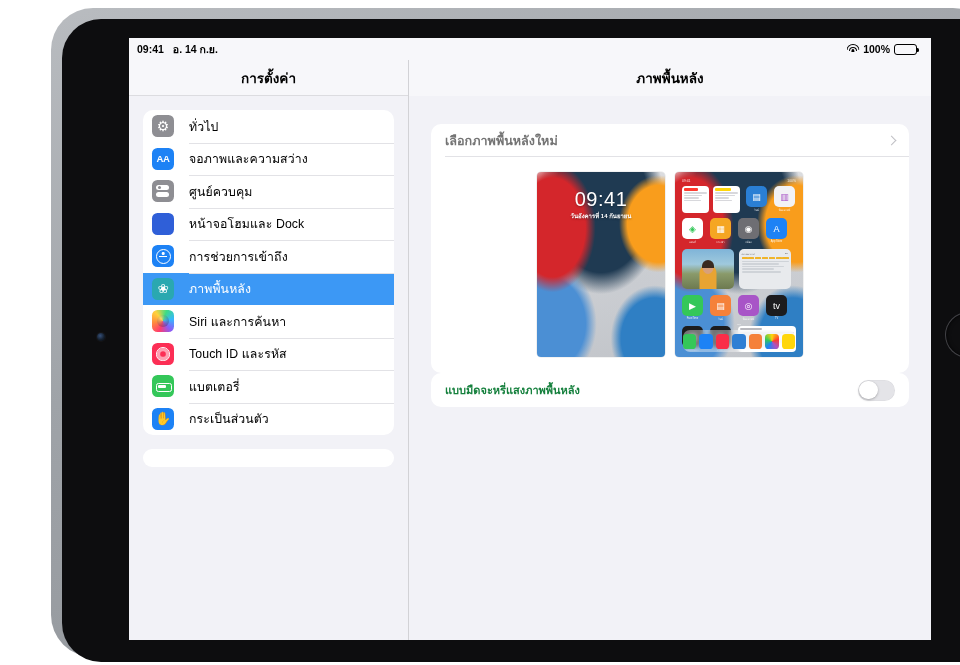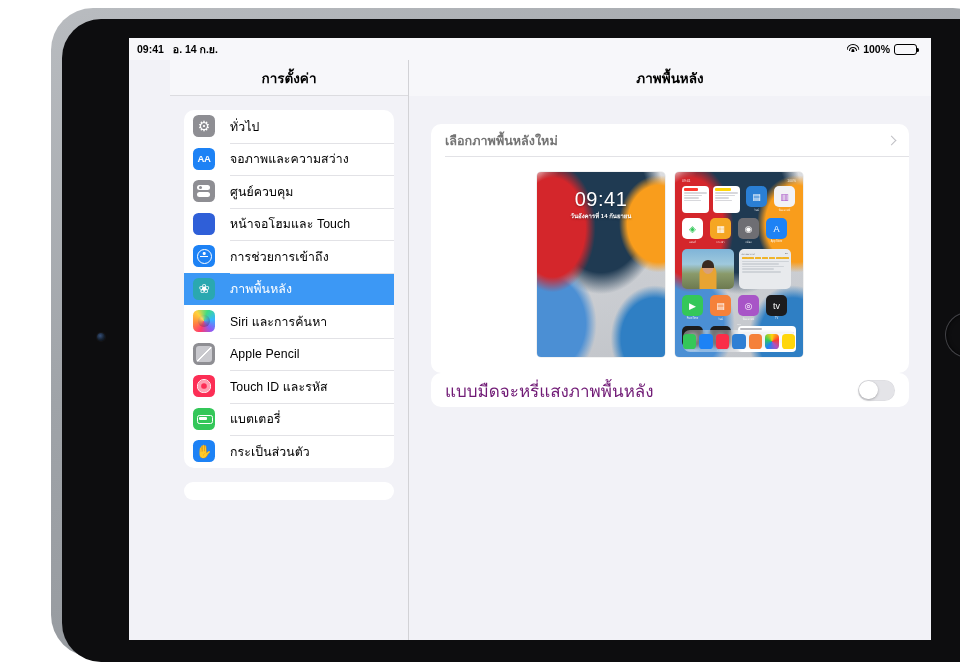--- a/index.html
+++ b/index.html
@@ -85,21 +85,20 @@
 
   
   #split { position: absolute; left: 0; top: 22px; width: 100%; height: 580px; display: flex; }
 
   #sidebar {
     width: 280px; height: 100%;
     background: #f2f2f7;
     border-right: 0.6px solid #d2d2d6;
     overflow: hidden;
     position: relative;
-    padding-left: 41px;
   }
   #sidebar-header {
     height: 36px; display: flex; align-items: center; justify-content: center;
     font-size: 13.5px; font-weight: bold; color: #000;
     background: #f7f7fa;
     border-bottom: 0.6px solid #dcdce0;
   }
   #sidebar-scroll { padding: 0 14px; }
 
   .group {
@@ -320,21 +319,21 @@
     backdrop-filter: blur(2px);
   }
   .hs-dock .d { width:15px; height:15px; border-radius:3.6px; }
   .hs-dots { position:absolute; left:0; right:0; bottom:30px; text-align:center; font-size:3px; color:#fff; }
 
   
   #toggle-card { margin-top: 0; }
   #toggle-row {
     height: 34px; display:flex; align-items:center; padding: 0 14px;
   }
-  #toggle-label { font-size:17px; font-weight:normal; color:#701a75; }
+  #toggle-label { font-size:11px; font-weight:bold; color:#15803d; }
   .switch {
     margin-left:auto; width:37px; height:21px; border-radius:11px;
     background:#e4e4e8; position:relative;
     box-shadow: inset 0 0 0 0.6px rgba(0,0,0,0.04);
   }
   .switch .knob {
     position:absolute; left:1.3px; top:1.3px; width:18.4px; height:18.4px;
     border-radius:50%; background:#fff;
     box-shadow: 0 1px 2.5px rgba(0,0,0,0.24), 0 0 0 0.4px rgba(0,0,0,0.04);
   }
@@ -408,39 +407,35 @@
                   <span style="background:#ffc8dd"></span>
                   <span style="background:#9bf6ff"></span>
                   <span style="background:#fdffb6"></span>
                   <span style="background:#bdb2ff"></span>
                 <span style="background:#ffadad"></span>
                   <span style="background:#caffbf"></span>
                   <span style="background:#a0c4ff"></span>
                   <span style="background:#ffd6a5"></span>
                   <span style="background:#d0f4de"></span>
               </span>
-              <span class="row-label">หน้าจอโฮมและ Touch</span>
+              <span class="row-label">หน้าจอโฮมและ Dock</span>
             </div>
             <div class="row">
               <span class="row-icon" style="background:#1d82f5">
                   <span class="ic-access"></span>
                 </span>
               <span class="row-label">การช่วยการเข้าถึง</span>
             </div>
             <div class="row selected">
               <span class="row-icon ic-flower" style="background:#2aa8b0">❀</span>
               <span class="row-label">ภาพพื้นหลัง</span>
             </div>
             <div class="row">
               <span class="row-icon ic-siri"></span>
               <span class="row-label">Siri และการค้นหา</span>
-            </div>
-            <div class="row">
-              <span class="row-icon ic-pencil"></span>
-              <span class="row-label">Apple Pencil</span>
             </div>
             <div class="row">
               <span class="row-icon ic-touchid" style="background:#fc2e55"></span>
               <span class="row-label">Touch ID และรหัส</span>
             </div>
             <div class="row">
               <span class="row-icon ic-battery" style="background:#34c759"></span>
               <span class="row-label">แบตเตอรี่</span>
             </div>
             <div class="row">

